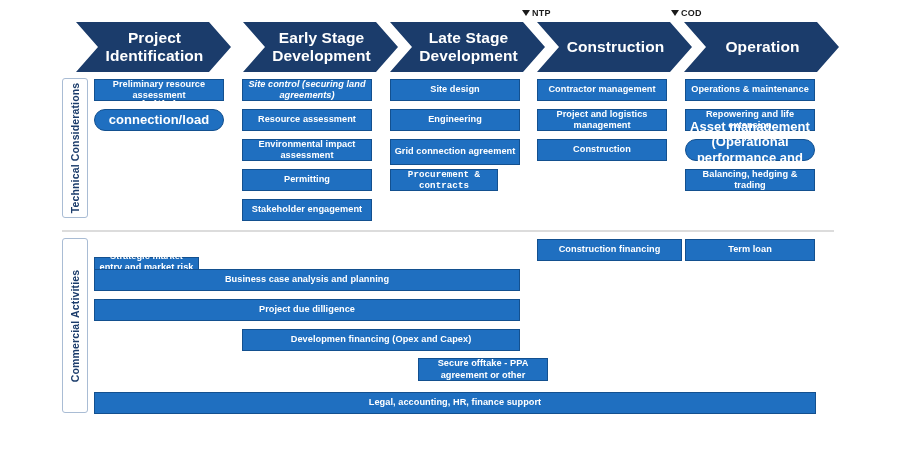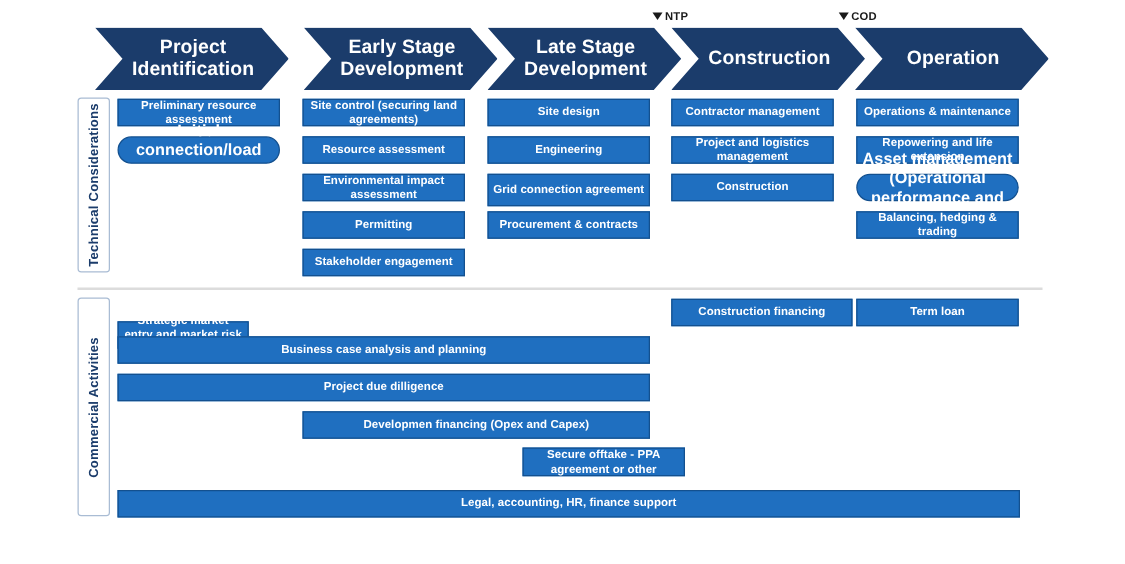--- a/index.html
+++ b/index.html
@@ -155,30 +155,30 @@
     </div>
   </div>
 
   <div class="rail" style="left:62px; top:78px; width:26px; height:140px;">
     <span>Technical Considerations</span>
   </div>
 
   <div class="abox" style="left:94px; top:79px; width:130px; height:22px;">Preliminary resource assessment</div>
   <div class="abox tiny" style="left:94px; top:109px; width:130px; height:22px;">Initial connection/load center assessment</div>
 
-  <div class="abox" style="left:242px; top:79px; width:130px; height:22px;">Site control (securing land agreements)</div>
+  <div class="abox" style="left:242px; top:79px; width:130px; height:22px;font-style:italic;">Site control (securing land agreements)</div>
   <div class="abox" style="left:242px; top:109px; width:130px; height:22px;">Resource assessment</div>
   <div class="abox" style="left:242px; top:139px; width:130px; height:22px;">Environmental impact assessment</div>
   <div class="abox" style="left:242px; top:169px; width:130px; height:22px;">Permitting</div>
   <div class="abox" style="left:242px; top:199px; width:130px; height:22px;">Stakeholder engagement</div>
 
   <div class="abox" style="left:390px; top:79px; width:130px; height:22px;">Site design</div>
   <div class="abox" style="left:390px; top:109px; width:130px; height:22px;">Engineering</div>
   <div class="abox" style="left:390px; top:139px; width:130px; height:26px;">Grid connection agreement</div>
-  <div class="abox" style="left:390px; top:169px; width:130px; height:22px;">Procurement &amp; contracts</div>
+  <div class="abox" style="left:390px; top:169px; width:108px; height:22px;font-family:Liberation Mono, monospace;">Procurement &amp; contracts</div>
 
   <div class="abox" style="left:537px; top:79px; width:130px; height:22px;">Contractor management</div>
   <div class="abox" style="left:537px; top:109px; width:130px; height:22px;">Project and logistics management</div>
   <div class="abox" style="left:537px; top:139px; width:130px; height:22px;">Construction</div>
 
   <div class="abox" style="left:685px; top:79px; width:130px; height:22px;">Operations &amp; maintenance</div>
   <div class="abox" style="left:685px; top:109px; width:130px; height:22px;">Repowering and life extension</div>
   <div class="abox tiny" style="left:685px; top:139px; width:130px; height:22px;">Asset management (Operational performance and analytics)</div>
   <div class="abox" style="left:685px; top:169px; width:130px; height:22px;">Balancing, hedging &amp; trading</div>
 

